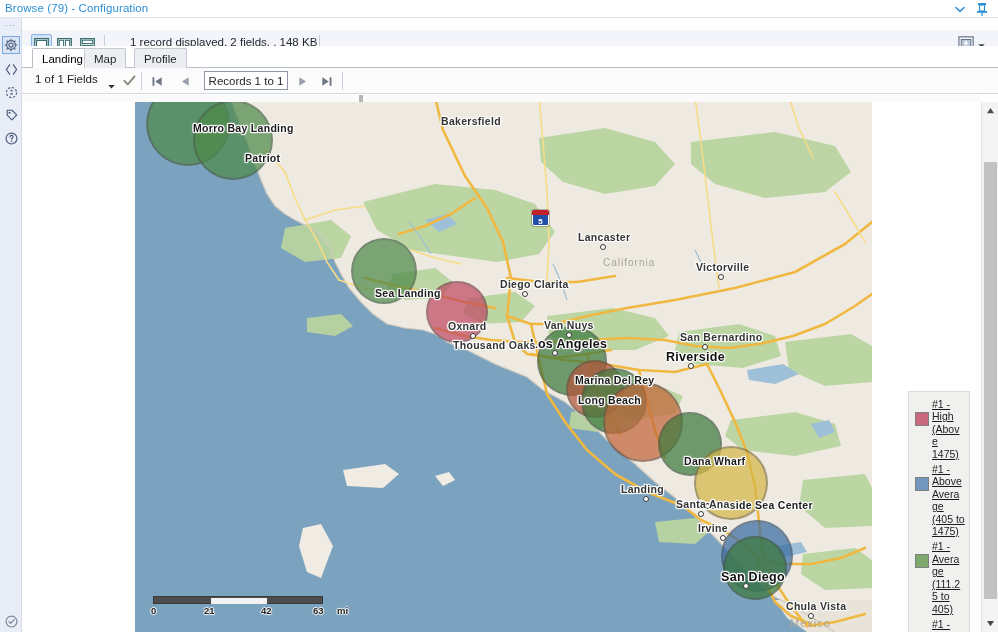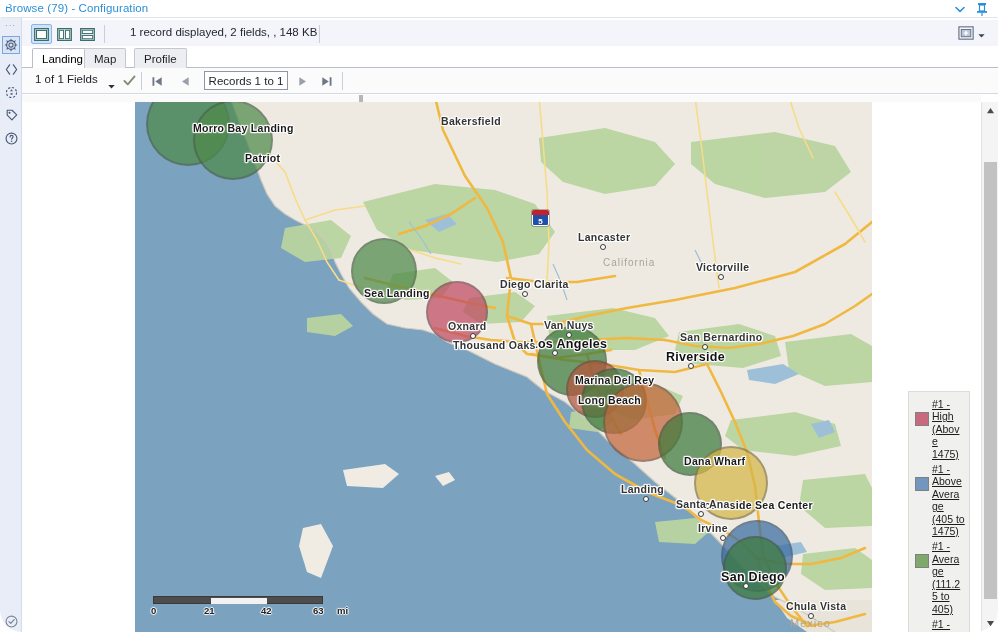--- a/index.html
+++ b/index.html
@@ -3,21 +3,21 @@
 <meta charset="utf-8">
 <style>
   * { box-sizing: border-box; }
   html, body {
     margin: 0; padding: 0;
     width: 998px; height: 632px;
     overflow: hidden;
     font-family: "Liberation Sans", sans-serif;
     background: #ffffff;
   }
-  #app { position: relative; width: 998px; height: 632px; overflow: hidden; background:#fff;border-radius:22px; }
+  #app { position: relative; width: 998px; height: 632px; overflow: hidden; background:#fff; }
 
   
   .titlebar {
     position:absolute; left:0; top:0; width:998px; height:18px;
     background:#ffffff; border-bottom:1px solid #dfe4ec;
   }
   .titlebar .title {
     position:absolute; left:5px; top:2px;
     font-size:11.5px; color:#2d8fd5; letter-spacing:.1px; white-space:nowrap;
   }
@@ -36,21 +36,21 @@
     position:absolute; left:2px; width:18px; height:18px;
     display:flex; align-items:center; justify-content:center; cursor:pointer;
   }
   .rail-ico svg { display:block; }
   .rail-ico.sel { background:#d9e4f5; border:1px solid #7aa7e0; }
   .r0 { top:18px; } .r1 { top:42px; } .r2 { top:65px; } .r3 { top:88px; } .r4 { top:111px; }
   .r5 { top:594px; }
 
   
   .toolbar {
-    position:absolute; left:22px; top:20px; width:976px; height:28px;
+    position:absolute; left:22px; top:30px; width:976px; height:28px;
     background:#f3f5fa; border-bottom:1px solid #e3e7ef;
   }
   .lay-group { position:absolute; left:9px; top:4px; display:flex; gap:2px; }
   .lay-btn {
     width:21px; height:20px; border:1px solid transparent; border-radius:2px;
     display:flex; align-items:center; justify-content:center; cursor:pointer;
   }
   .lay-btn.sel { background:#cfe2f7; border-color:#8cb6e6; }
   .divider-v { position:absolute; top:5px; width:1px; height:18px; background:#c8cfdc; }
   .tb-status {
@@ -442,21 +442,21 @@
           <div class="bubble" style="left: 402px; top: 224px; height: 70px; width: 70px; background: rgb(62, 122, 62);"></div>
           <div class="bubble" style="left: 431px; top: 258px; height: 58px; width: 58px; background: rgb(180, 85, 60);"></div>
           <div class="bubble" style="left: 446px; top: 266px; height: 66px; width: 66px; background: rgb(62, 122, 62);"></div>
           <div class="bubble" style="left: 468px; top: 280px; height: 80px; width: 80px; background: rgb(196, 103, 60);"></div>
           <div class="bubble" style="left: 523px; top: 310px; height: 64px; width: 64px; background: rgb(62, 122, 62);"></div>
           <div class="bubble" style="left: 559px; top: 344px; height: 74px; width: 74px; background: rgb(213, 183, 72);"></div>
           <div class="bubble" style="left: 586px; top: 418px; height: 72px; width: 72px; background: rgb(58, 109, 163);"></div>
           <div class="bubble" style="left: 588px; top: 434px; height: 64px; width: 64px; background: rgb(62, 122, 62);"></div>
           <div class="maplabel site-label" style="left: 58px; top: 20px;">Morro Bay Landing</div>
           <div class="maplabel site-label" style="left: 110px; top: 50px;">Patriot</div>
-          <div class="maplabel site-label" style="left: 229px; top: 185px;">Sea Landing</div>
+          <div class="maplabel site-label" style="left: 240px; top: 185px;">Sea Landing</div>
           <div class="maplabel site-label" style="left: 440px; top: 272px;">Marina Del Rey</div>
           <div class="maplabel site-label" style="left: 443px; top: 292px;">Long Beach</div>
           <div class="maplabel site-label" style="left: 549px; top: 353px;">Dana Wharf</div>
           <div class="maplabel site-label" style="left: 561px; top: 397px;">Oceanside Sea Center</div>
           <div class="maplabel ml-mid" style="left: 306px; top: 13px;">Bakersfield</div>
           <div class="citydot" style="left: 465px; top: 142px;"></div>
           <div class="maplabel ml-mid" style="left: 443px; top: 129px;">Lancaster</div>
           <div class="citydot" style="left: 583px; top: 172px;"></div>
           <div class="maplabel ml-mid" style="left: 561px; top: 159px;">Victorville</div>
           <div class="citydot" style="left: 387px; top: 189px;"></div>

